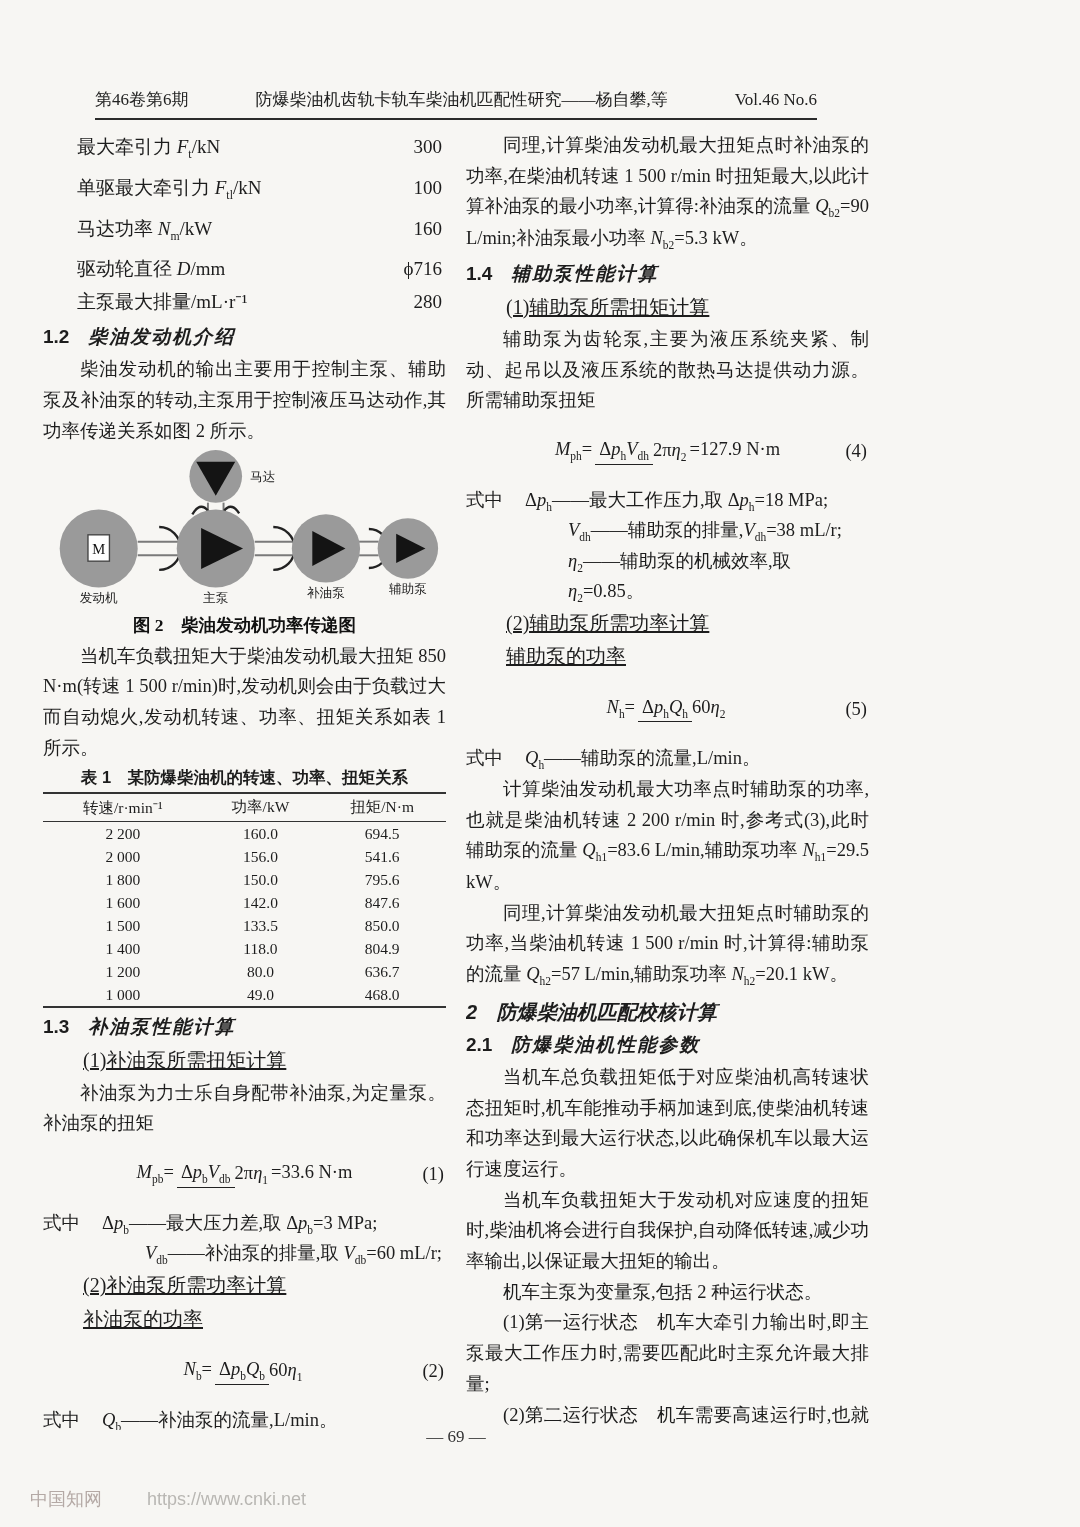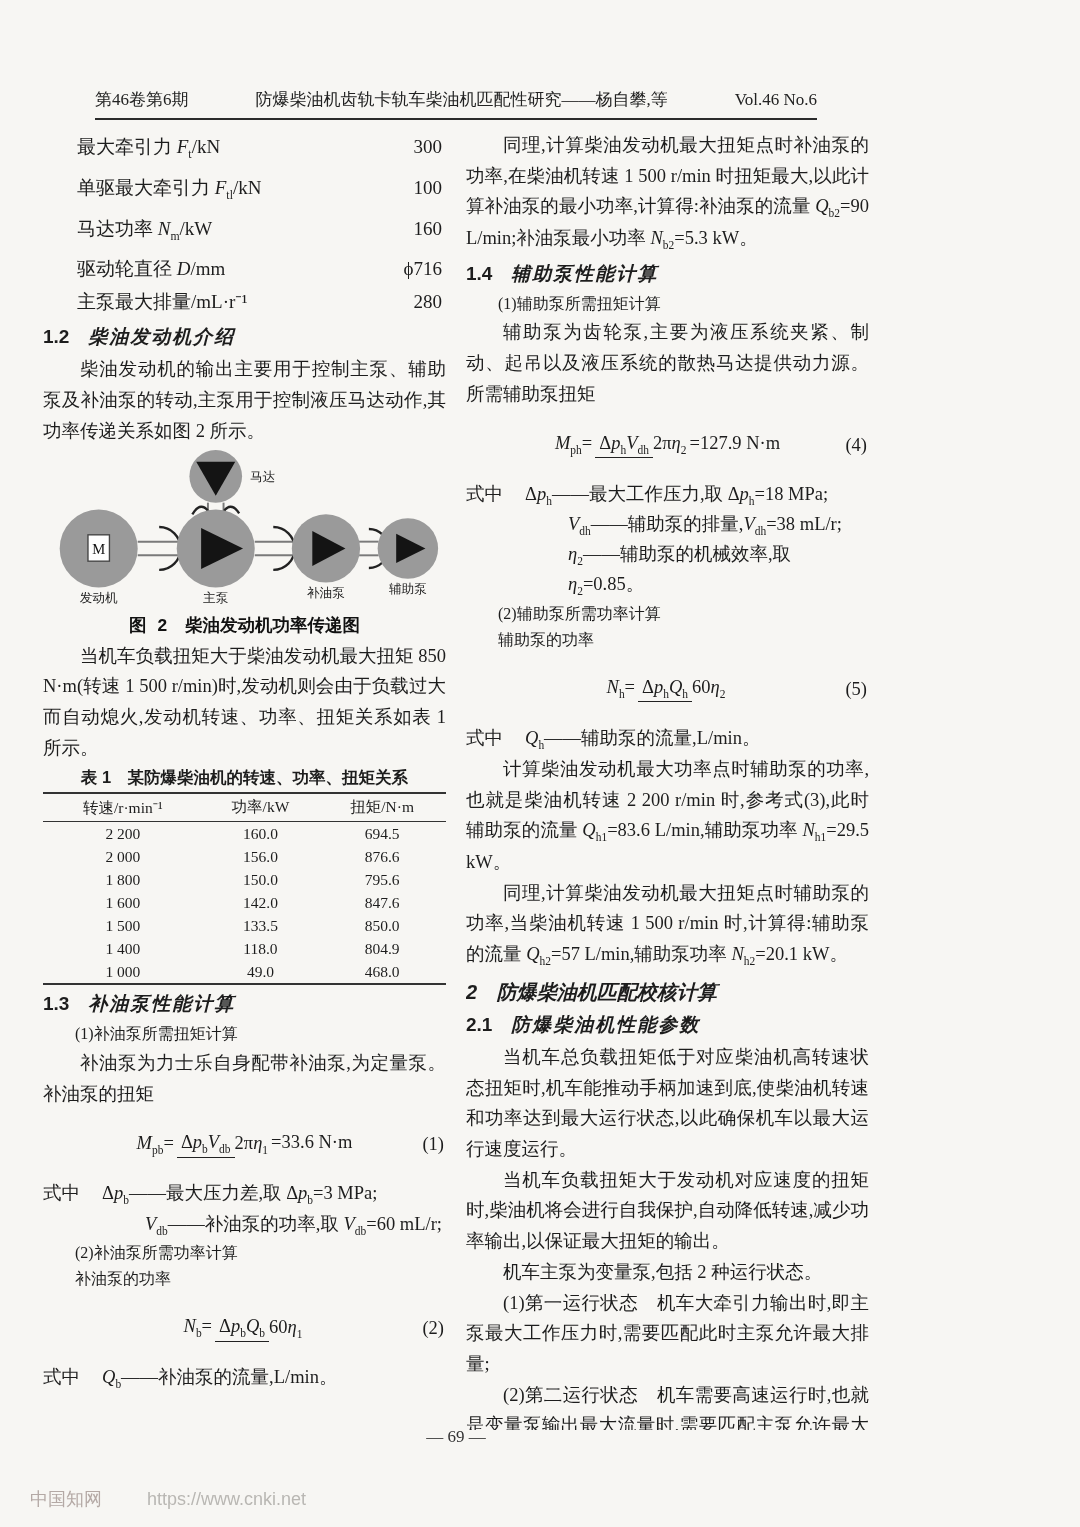--- a/index.html
+++ b/index.html
@@ -31,39 +31,39 @@
 
   
   .sec-h3 { font-size:19px; margin:6px 0 4px 0; font-weight:bold; }
   .sec-h3 .sec-no { font-family:"Liberation Sans", sans-serif; font-weight:bold; margin-right:14px; font-style:normal; }
   .sec-h3 .kai { font-style:italic; font-weight:600; letter-spacing:2px;text-align:right; }
   .sec-h2 { font-size:20px; margin:8px 0 5px 0; font-family:"Liberation Sans", sans-serif; font-weight:bold;font-style:italic; }
   .sec-h2 .sec-no { margin-right:14px; }
 
   
   .para { font-size:18.5px; line-height:1.66; text-align:justify; text-indent:2em; }
-  .sub-item { font-size:16px; line-height:1.66; text-indent:2em; }
+  .sub-item { font-size:20px; line-height:1.66; text-indent:2em;text-decoration:underline; }
   .v { font-style:italic; }
   sub { font-size:0.62em; }
 
   
   .formula { position:relative; display:flex; justify-content:center; align-items:center; margin:9px 0; min-height:52px; font-size:18.5px; }
   .frac { display:inline-flex; flex-direction:row; align-items:center; vertical-align:middle; margin:0 3px; line-height:1.3; }
   .frac .num { border-bottom:1.4px solid #222; padding:0 4px; }
   .eq-no { position:absolute; right:2px; top:50%; transform:translateY(-50%); }
 
   
   .where-line { font-size:18.5px; line-height:1.62; }
   .where-line.first { display:flex; }
   .where-label { margin-right:22px; }
   .where-line.cont { padding-left:102px; }
 
   
   figure { text-align:center; margin:2px 0 4px 0; }
-  figcaption { font-family:Liberation Mono, monospace; font-weight:bold; font-size:17.5px; margin-top:2px; color:#111; }
+  figcaption { font-family:Liberation Serif, serif; font-weight:bold; font-size:17.5px; margin-top:2px; color:#111; }
 
   
   .tbl-caption { text-align:center; font-family:"Liberation Sans", sans-serif; font-weight:bold; font-size:16.5px; margin:4px 0 3px 0; }
   table.tbl { width:100%; border-collapse:collapse; font-size:15.5px;
     border-top:2px solid #333; border-bottom:2px solid #333; }
   table.tbl th { border-bottom:1.3px solid #333; font-weight:normal; padding:2px 0; }
   table.tbl td { text-align:center; padding:1px 0; line-height:21px; }
   table.tbl th { text-align:center; }
 
   
@@ -190,41 +190,46 @@
         </thead>
         <tbody>
           <tr>
               <td>2 200</td>
               <td>160.0</td>
               <td>694.5</td>
             </tr>
           <tr>
               <td>2 000</td>
               <td>156.0</td>
-              <td>876.6</td>
+              <td>541.6</td>
             </tr>
           <tr>
               <td>1 800</td>
               <td>150.0</td>
               <td>795.6</td>
             </tr>
           <tr>
               <td>1 600</td>
               <td>142.0</td>
               <td>847.6</td>
             </tr>
           <tr>
               <td>1 500</td>
               <td>133.5</td>
               <td>850.0</td>
             </tr>
           <tr>
               <td>1 400</td>
               <td>118.0</td>
               <td>804.9</td>
+            </tr>
+          <tr>
+              <td>1 200</td>
+              <td>80.0</td>
+              <td>636.7</td>
             </tr>
           <tr>
               <td>1 000</td>
               <td>49.0</td>
               <td>468.0</td>
             </tr>
         </tbody>
       </table>
 
       <h3 class="sec-h3">
@@ -242,21 +247,21 @@
               <span class="den"><span>2π</span><span class="v">η</span><sub>1</sub></span>
             </span><span><span>=33.6 N·m</span></span>
         </span>
         <span class="eq-no">(1)</span>
       </div>
 
       <div class="where-line first">
         <span class="where-label">式中</span>
         <span><span>Δ</span><span class="v">p</span><sub>b</sub><span>——最大压力差,取 Δ</span><span class="v">p</span><sub>b</sub><span>=3 MPa;</span></span>
       </div>
-      <div class="where-line cont"><span><span class="v">V</span><sub>db</sub><span>——补油泵的功率,取 </span><span class="v">V</span><sub>db</sub><span>=60 mL/r;</span></span></div>
+      <div class="where-line cont"><span><span class="v">V</span><sub>db</sub><span>——补油泵的排量,取 </span><span class="v">V</span><sub>db</sub><span>=60 mL/r;</span></span></div>
 
       <p class="sub-item"><span>(2)补油泵所需功率计算</span></p>
       <p class="sub-item"><span>补油泵的功率</span></p>
 
       <div class="formula">
         <span class="eq-main">
           <span><span class="v">N</span><sub>b</sub><span>=</span></span><span class="frac">
               <span class="num"><span>Δ</span><span class="v">p</span><sub>b</sub><span class="v">Q</span><sub>b</sub></span>
               <span class="den"><span>60</span><span class="v">η</span><sub>1</sub></span>
             </span>

